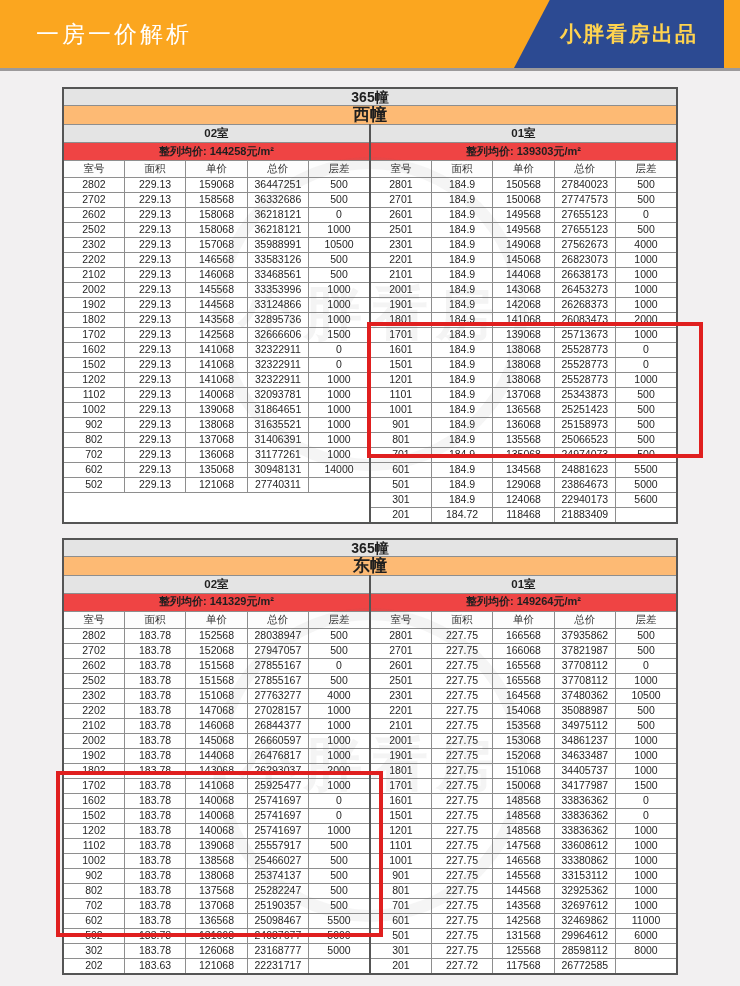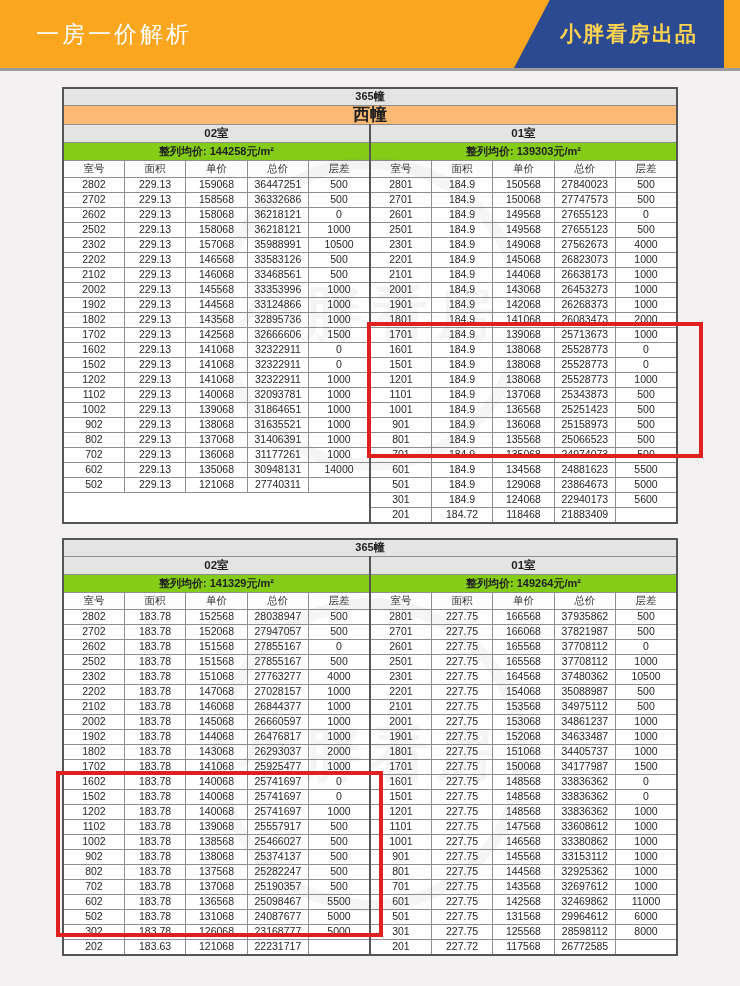--- a/index.html
+++ b/index.html
@@ -13,24 +13,24 @@
            clip-path:polygon(17% 0,100% 0,100% 100%,0 100%);
            display:flex;align-items:center;justify-content:center;}
   .h-badge span{font-size:21px;font-weight:bold;color:#ffd34f;letter-spacing:2px;padding-left:20px;}
   
   main{padding-top:16px;}
   .table-wrap{position:relative;width:616px;margin:0 auto 14px auto;background:#ffffff;}
   table.ptable{width:100%;border-collapse:collapse;background:#fff;table-layout:fixed;
                border:2px solid #555555;position:relative;z-index:1;}
   .ptable td{border:1px solid #8e8e8e;text-align:center;font-size:10.5px;color:#1f1f1f;
              padding:0;height:14px;line-height:1.05;white-space:nowrap;overflow:hidden;}
-  .r-building td{background:#e4e4e4;font-weight:bold;font-size:11px;height:16px;}
+  .r-building td{background:#e4e4e4;font-weight:bold;font-size:14px;height:16px;}
   .r-wing td{background:#fdba74;font-weight:bold;font-size:17px;height:16px;}
   .r-unit td{background:#e4e4e4;font-weight:bold;font-size:11.5px;height:17px;}
-  .r-avg td{background:#84cc16;font-weight:bold;font-size:11px;height:17px;}
+  .r-avg td{background:#ef4444;font-weight:bold;font-size:11px;height:17px;}
   .r-cols td{background:#fdfdfd;color:#333;height:16px;}
   .div-l{border-left:2px solid #555555 !important;}
   td.blank{border:0;background:#ffffff;}
   
   .wm{position:absolute;left:50%;top:52%;transform:translate(-50%,-50%);
       width:290px;height:290px;border:12px solid rgba(110,110,110,0.07);border-radius:50%;
       display:flex;align-items:center;justify-content:center;z-index:2;pointer-events:none;
       font-size:58px;font-weight:bold;color:rgba(110,110,110,0.08);letter-spacing:8px;}
   
   .hl{position:absolute;border:4px solid #e01f1f;z-index:6;pointer-events:none;background:transparent;}
@@ -350,20 +350,23 @@
       </table>
     </div>
 
     <div class="table-wrap">
       <div class="wm">小胖看房</div>
       <table class="ptable">
         <tbody id="t1body">
           <tr class="r-building">
             <td colspan="10">365幢</td>
           </tr>
+          <tr class="r-wing">
+            <td colspan="10">东幢</td>
+          </tr>
           <tr class="r-unit">
             <td colspan="5">02室</td>
             <td colspan="5" class="div-l">01室</td>
           </tr>
           <tr class="r-avg">
             <td colspan="5">整列均价: 141329元/m²</td>
             <td colspan="5" class="div-l">整列均价: 149264元/m²</td>
           </tr>
           <tr class="r-cols" id="t1cols">
               <td>室号</td>

